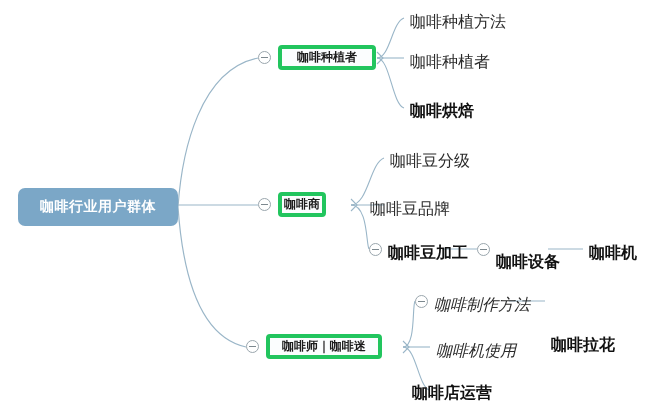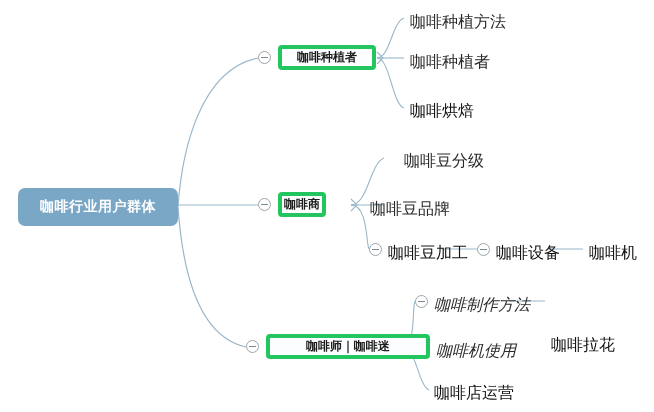--- a/index.html
+++ b/index.html
@@ -56,21 +56,21 @@
     padding: 0 10px;
     box-sizing: border-box;
   }
   .branch-label {
     color: #1c1c1c;
     font-size: 12px;
     font-weight: bold;
   }
   .branch-grower  { left: 278px; top: 45px;  width: 98px; }
   .branch-seller  { left: 278px; top: 192px; width: 48px; }
-  .branch-barista { left: 266px; top: 334px; width: 164px; justify-content: center; }
+  .branch-barista { left: 266px; top: 334px; width: 116px; justify-content: center; }
 
   
   .toggle {
     position: absolute;
     width: 13px;
     height: 13px;
     border: 1px solid #9aa6ad;
     border-radius: 50%;
     background: #ffffff;
     box-sizing: border-box;
@@ -92,21 +92,21 @@
   .tg-brewing { left: 415px; top: 295px; }
 
   
   .leaf {
     position: absolute;
     font-size: 16px;
     color: #2b2b2b;
     white-space: nowrap;
   }
   .leaf.strong {
-    font-weight: normal;
+    font-weight: bold;
     color: #111111;
   }
 </style>
 </head>
 <body>
 
 <div id="mindmap-canvas">
 
   <svg id="edges" viewBox="0 0 654 412" xmlns="http://www.w3.org/2000/svg">
     <g fill="none" stroke="#9ab6c8" stroke-width="1.2">
@@ -154,31 +154,31 @@
     <span class="branch-label">咖啡种植者</span>
   </div>
   <div class="leaf" style="left:410px; top:12px;">咖啡种植方法</div>
   <div class="leaf" style="left:410px; top:52px;">咖啡种植者</div>
   <div class="leaf strong" style="left:410px; top:101px;">咖啡烘焙</div>
 
   <div class="toggle tg-seller"></div>
   <div class="node branch-node branch-seller">
     <span class="branch-label">咖啡商</span>
   </div>
-  <div class="leaf" style="left:404px; top:151px;">咖啡豆分级</div>
+  <div class="leaf" style="left:390px; top:151px;">咖啡豆分级</div>
   <div class="leaf" style="left:370px; top:199px;">咖啡豆品牌</div>
   <div class="leaf strong" style="left:388px; top:243px;">咖啡豆加工</div>
   <div class="toggle tg-beanproc"></div>
-  <div class="leaf strong" style="left:496px; top:243px;">咖啡设备</div>
+  <div class="leaf strong" style="left:496px; top:252px;">咖啡设备</div>
   <div class="toggle tg-equip"></div>
   <div class="leaf strong" style="left:589px; top:243px;">咖啡机</div>
 
   <div class="toggle tg-barista"></div>
   <div class="node branch-node branch-barista">
     <span class="branch-label">咖啡师｜咖啡迷</span>
   </div>
   <div class="leaf" style="left:434px; top:295px;font-style:italic;">咖啡制作方法</div>
   <div class="toggle tg-brewing"></div>
   <div class="leaf strong" style="left:551px; top:295px;margin-top:40px;">咖啡拉花</div>
   <div class="leaf" style="left:436px; top:341px;font-style:italic;">咖啡机使用</div>
-  <div class="leaf strong" style="left:434px; top:383px;">咖啡店运营</div>
+  <div class="leaf strong" style="left:412px; top:383px;">咖啡店运营</div>
 
 </div>
 
 </body></html>

